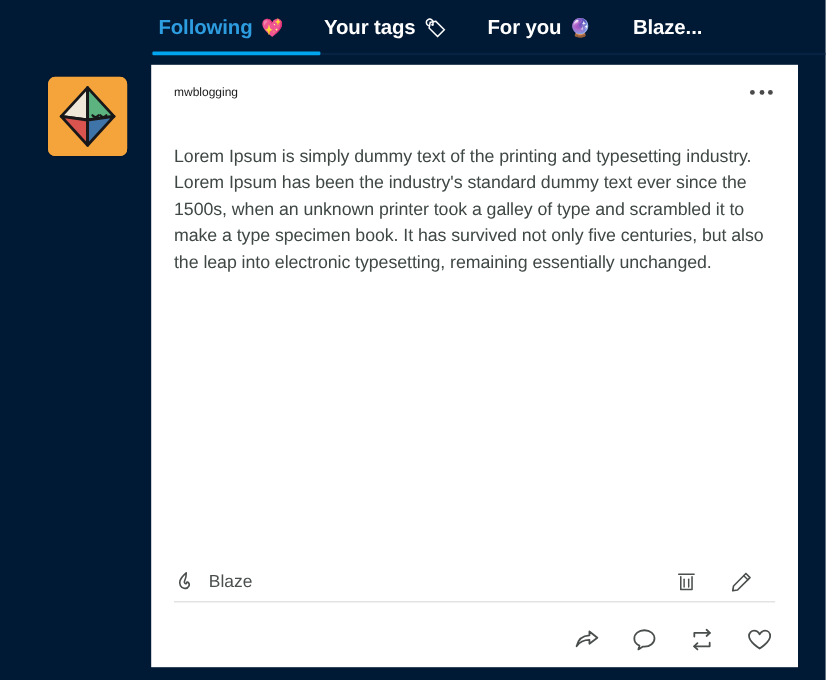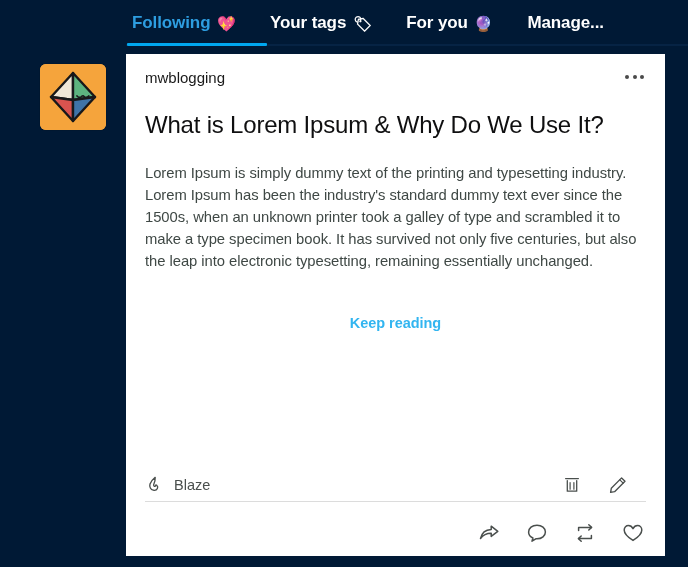--- a/index.html
+++ b/index.html
@@ -92,21 +92,21 @@
     overflow: hidden;
   }
 
   .card-header {
     height: 46px;
     display: flex;
     align-items: center;
     justify-content: space-between;
   }
   .blogname {
-    font-size: 15px;
+    font-size: 10px;
     color: #1a1a1a;
     font-weight: normal;
     cursor: pointer;
   }
   .dots {
     display: flex;
     gap: 3.5px;
     align-items: center;
     cursor: pointer;
     padding: 6px 2px;
@@ -230,21 +230,21 @@
     <span>Your tags</span>
     <span class="emoji">🏷</span>
   </div>
 
   <div class="tab">
     <span>For you</span>
     <span class="emoji">🔮</span>
   </div>
 
   <div class="tab">
-    <span>Manage...</span>
+    <span>Blaze...</span>
   </div>
 
 </div>
 <div class="tab-underline"></div>
 
 <div class="avatar">
   <svg width="66" height="66" viewBox="0 0 66 66">
     <rect x="0" y="0" width="66" height="66" fill="#f5a43c"></rect>
 
     <polygon points="33,9 33,36 11,33" fill="#efe7d7" stroke="#18181a" stroke-width="2.4" stroke-linejoin="round"></polygon>
@@ -264,27 +264,23 @@
 
   <div class="card-header">
     <div class="blogname">mwblogging</div>
     <div class="dots">
       <i></i>
       <i></i>
       <i></i>
     </div>
   </div>
 
-  <h1 class="post-title">What is Lorem Ipsum &amp; Why Do We Use It?</h1>
 
   <p class="post-body">Lorem Ipsum is simply dummy text of the printing and typesetting industry. Lorem Ipsum has been the industry's standard dummy text ever since the 1500s, when an unknown printer took a galley of type and scrambled it to make a type specimen book. It has survived not only five centuries, but also the leap into electronic typesetting, remaining essentially unchanged.</p>
 
-  <div class="keep-reading-wrap">
-    <span class="keep-reading">Keep reading</span>
-  </div>
 
   <div class="blaze-row">
     <div class="blaze-left">
       <svg width="20" height="20" viewBox="0 0 20 20">
         <path d="M10.2 2.3 C 10.2 2.3 6.0 5.9 5.0 9.0 C 4.1 11.9 5.7 14.6 8.3 15.2 C 10.0 15.6 11.7 14.9 12.4 13.5 C 13.0 12.3 12.6 11.0 11.7 10.2 C 11.2 9.8 10.6 9.9 10.6 10.5 C 10.6 11.2 10.0 11.6 9.4 11.3 C 8.6 10.9 8.4 9.8 9.0 8.7 C 9.7 7.5 10.2 6.2 10.2 2.3 Z" fill="none" stroke="#4a4f4d" stroke-width="1.35" stroke-linejoin="round" stroke-linecap="round"></path>
       </svg>
       <span class="blaze-label">Blaze</span>
     </div>
 
     <div class="blaze-right">

